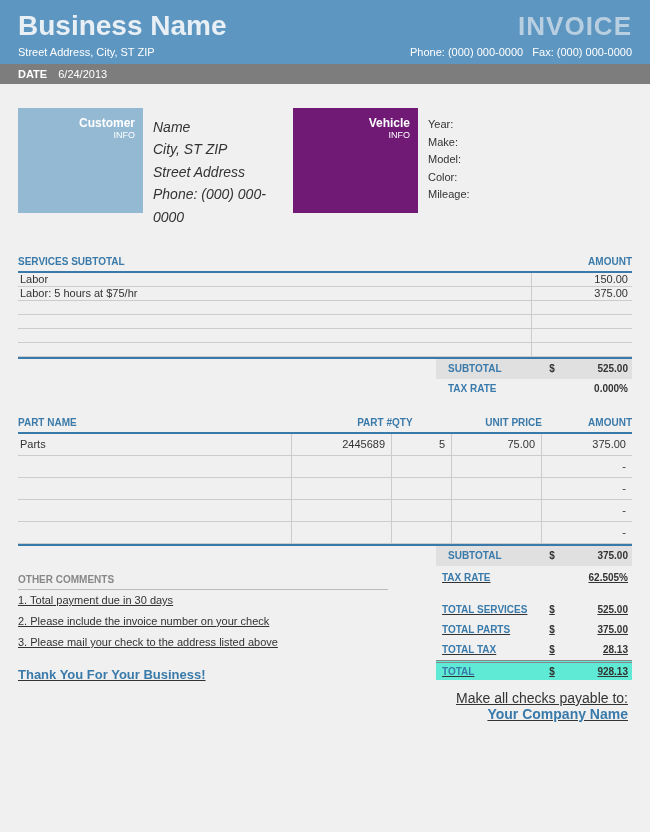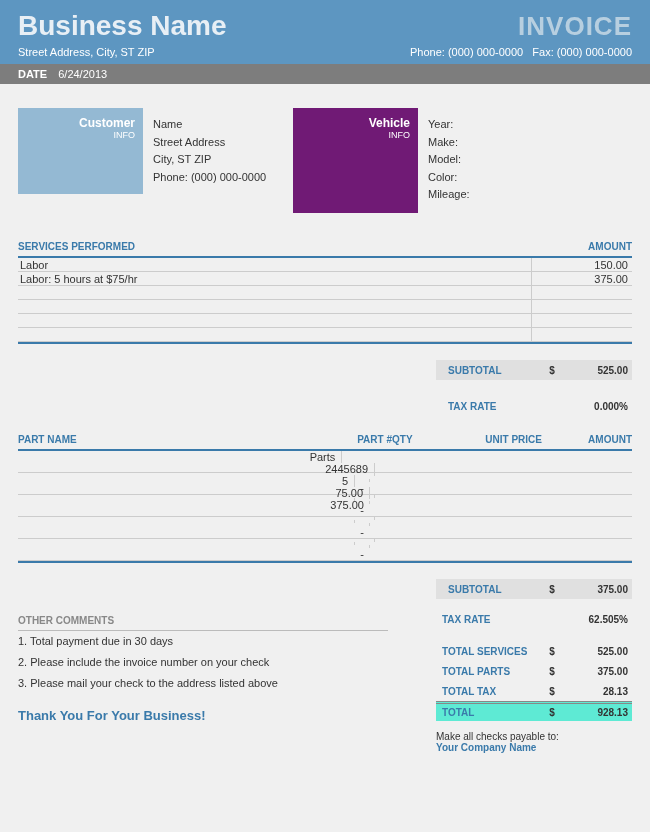--- a/index.html
+++ b/index.html
@@ -10,68 +10,68 @@
   .company-name { font-size: 28px; font-weight: bold; color: #e8eff5; }
   .invoice-title { font-size: 26px; font-weight: bold; color: #b7cfe0; letter-spacing: 1px; }
   .address-row { display: flex; justify-content: space-between; font-size: 11px; color: #fff; margin-top: 4px; }
   .address-row .right { text-align: left; }
   .meta-band { background: #7d7d7d; color: #fff; font-size: 11px; padding: 4px 18px; display: flex; }
   .meta-left { flex: 1; }
   .meta-right { text-align: left; }
   .meta-band b { font-weight: bold; margin-right: 8px; }
 
   .info-blocks { display: flex; padding: 24px 18px 10px 18px; gap: 0; }
-  .block-cust { width: 125px; height: 86px; background: #94b9d3; text-align: right; padding: 8px; color: #fff; }
+  .block-cust { width: 125px; height: 105px; background: #94b9d3; text-align: right; padding: 8px; color: #fff; }
   .block-cust .bt { font-weight: bold; font-size: 12px; }
   .block-cust .bs { font-size: 9px; }
-  .cust-data { width: 150px; padding: 8px 0 0 10px; line-height: 1.6; font-size: 11px; }
+  .cust-data { width: 150px; padding: 8px 0 0 10px; line-height: 1.6; font-size: 14px; font-style: italic; }
   .block-veh { width: 125px; height: 105px; background: #701a75; text-align: right; padding: 8px; color: #fff; }
   .block-veh .bt { font-weight: bold; font-size: 12px; }
   .block-veh .bs { font-size: 9px; }
   .veh-data { padding: 8px 0 0 10px; line-height: 1.6; font-size: 11px; }
 
   .section { padding: 0 18px; }
   .hdr-row { display: flex; justify-content: space-between; color: #3a7aaa; font-weight: bold; font-size: 10px; border-bottom: 2px solid #3a7aaa; padding: 4px 0; margin-top: 14px; }
   .svc-row { display: flex; height: 14px; align-items: center; border-bottom: 1px solid #ccc; font-size: 11px; }
   .svc-desc { flex: 1; padding-left: 2px; border-right: 1px solid #ccc; height: 100%; display: flex; align-items: center; }
   .svc-amt { width: 100px; text-align: right; padding-right: 4px; }
 
   .sub-band { border-top: 2px solid #3a7aaa; margin-top: 0; }
-  .sum-row { display: flex; height: 20px; align-items: center; font-size: 10px; margin-top: 16px; }
+  .sum-row { display: flex; height: 20px; align-items: center; font-size: 10px; }
   .sum-spacer { flex: 1; }
   .sum-label { width: 100px; color: #3a7aaa; font-weight: bold; padding-left: 6px; }
   .sum-cur { width: 20px; text-align: center; font-weight: bold; }
   .sum-val { width: 70px; text-align: right; padding-right: 4px; font-weight: bold; }
   .sum-row.shade { background: linear-gradient(to right, transparent 0, transparent calc(100% - 196px), #e0e0e0 calc(100% - 196px), #e0e0e0 100%); }
 
   .parts-hdr { display: flex; color: #3a7aaa; font-weight: bold; font-size: 10px; border-bottom: 2px solid #3a7aaa; padding: 4px 0; margin-top: 14px; }
   .p-name { flex: 1; }
   .p-num { width: 100px; text-align: right; }
   .p-qty { width: 60px; text-align: left; }
   .p-price { width: 90px; text-align: right; }
   .p-amt { width: 90px; text-align: right; }
-  .parts-row { display: flex; height: 22px; align-items: center; border-bottom: 1px solid #ccc; font-size: 11px; flex-direction: column; }
+  .parts-row { display: flex; height: 22px; align-items: center; border-bottom: 1px solid #ccc; font-size: 11px; }
   .parts-row > div { border-right: 1px solid #ccc; height: 100%; display: flex; align-items: center; justify-content: flex-end; padding-right: 6px; }
   .parts-row > div:first-child { justify-content: flex-start; padding-left: 2px; }
   .parts-row > div:last-child { border-right: none; }
 
   .comments-hdr { color: #888; font-size: 10px; font-weight: bold; border-bottom: 1px solid #bbb; padding: 6px 0 4px 0; display:inline-block; width: 370px;}
   .comments { line-height: 1.9; font-size: 11px; width: 370px; }
   .thank-you { color: #3a7aaa; font-weight: bold; font-size: 13px; margin-top: 14px; }
 
-  .bottom-area { display: flex; margin-top: 10px; }
+  .bottom-area { display: flex; margin-top: 2px; text-decoration: underline; }
   .bottom-left { flex: 1; }
   .bottom-right { width: 196px; }
   .tot-row { display: flex; height: 20px; align-items: center; font-size: 10px; }
   .tot-label { flex:1; color: #3a7aaa; font-weight: bold; padding-left: 6px; }
   .tot-cur { width: 20px; text-align: center; font-weight: bold; }
   .tot-val { width: 70px; text-align: right; padding-right: 4px; font-weight: bold; }
   .tot-row.shade { background: #5eead4; }
   .tot-row.border-top-strong { border-top: 3px double #888; }
-  .payable { font-size: 10px; margin-top: 10px; padding-right: 4px; }
+  .payable { text-align: right; font-size: 14px; margin-top: 10px; padding-right: 4px; }
   .payable-name { color: #3a7aaa; font-weight: bold; }
 </style>
 </head>
 <body>
 
 <div class="page">
 
   <div class="header-band">
     <div class="company-row">
       <div class="company-name">Business Name</div>
@@ -92,40 +92,40 @@
     </div>
   </div>
 
   <div class="info-blocks">
     <div class="block-cust">
       <div class="bt">Customer</div>
       <div class="bs">INFO</div>
     </div>
     <div class="cust-data">
       <div>Name</div>
+      <div>City, ST ZIP</div>
       <div>Street Address</div>
-      <div>City, ST ZIP</div>
       <div>Phone: (000) 000-0000</div>
     </div>
     <div class="block-veh">
       <div class="bt">Vehicle</div>
       <div class="bs">INFO</div>
     </div>
     <div class="veh-data">
       <div>Year:</div>
       <div>Make:</div>
       <div>Model:</div>
       <div>Color:</div>
       <div>Mileage:</div>
     </div>
   </div>
 
   <div class="section">
     <div class="hdr-row">
-      <span>SERVICES PERFORMED</span>
+      <span>SERVICES SUBTOTAL</span>
       <span>AMOUNT</span>
     </div>
     <div id="svc-body">
         <div class="svc-row">
           <div class="svc-desc">Labor</div>
           <div class="svc-amt">150.00</div>
         </div>
         <div class="svc-row">
           <div class="svc-desc">Labor: 5 hours at $75/hr</div>
           <div class="svc-amt">375.00</div>

